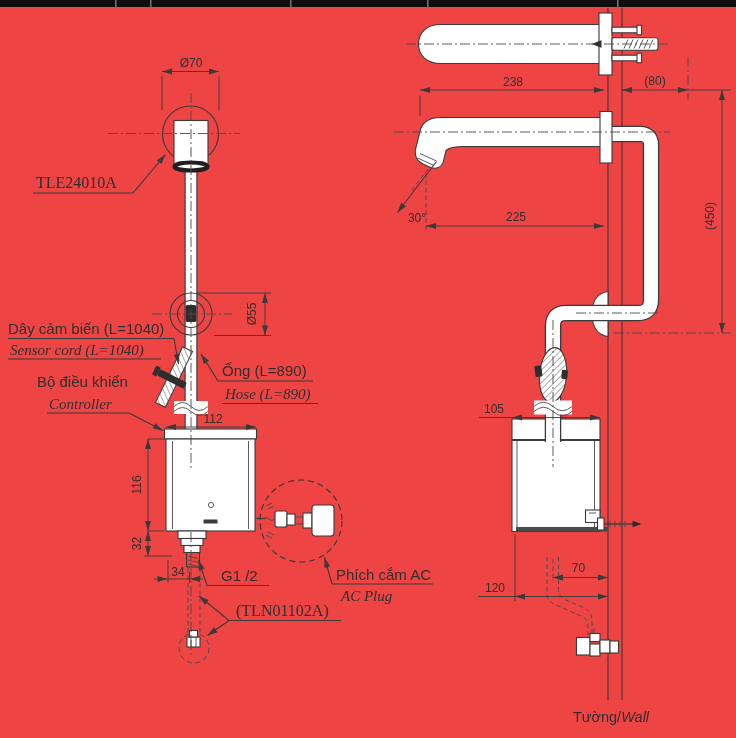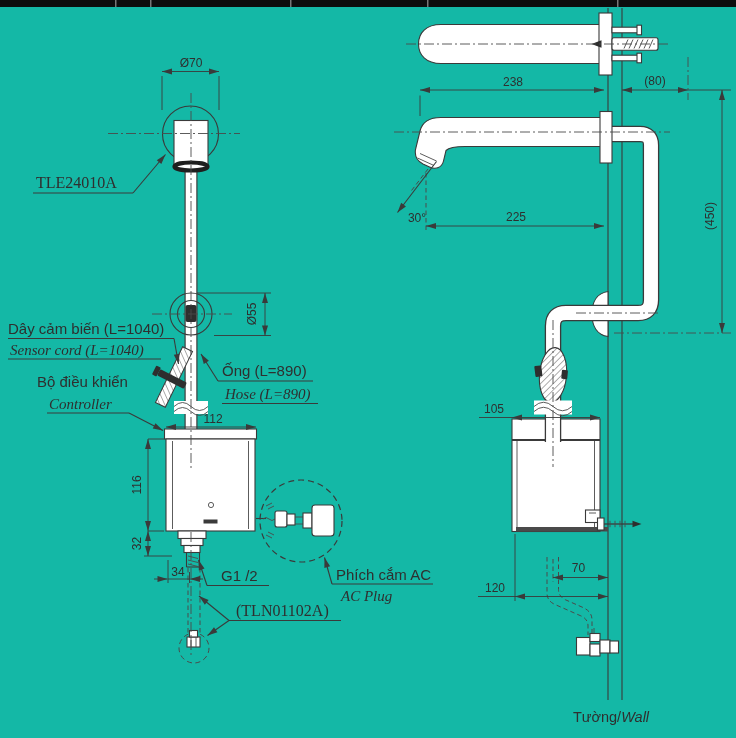--- a/index.html
+++ b/index.html
@@ -1,16 +1,16 @@
 <!DOCTYPE html>
 <html><head>
 <meta charset="utf-8">
 <style>
   html,body{margin:0;padding:0;background:#fff;}
-  .stage{width:736px;height:738px;position:relative;background:#14b8a6;overflow:hidden;}
+  .stage{width:736px;height:738px;position:relative;background:#ef4444;overflow:hidden;}
   svg{display:block;}
   .ln{stroke:#3a3a3a;stroke-width:1.1;fill:none;}
   .lnw{stroke:#3a3a3a;stroke-width:1.1;fill:#ffffff;}
   .thin{stroke:#4a4a4a;stroke-width:0.9;fill:none;}
   .cl{stroke:#4a4a4a;stroke-width:0.9;fill:none;stroke-dasharray:10 3 2 3;}
   .hid{stroke:#4a4a4a;stroke-width:1;fill:none;stroke-dasharray:4.5 3;}
   .dimln{stroke:#3a3a3a;stroke-width:0.9;fill:none;}
   .po{fill:none;stroke:#3a3a3a;stroke-linejoin:round;stroke-linecap:butt;}
   .pi{fill:none;stroke:#ffffff;stroke-linejoin:round;stroke-linecap:butt;}
   .dk{fill:#2e2e2e;stroke:none;}

